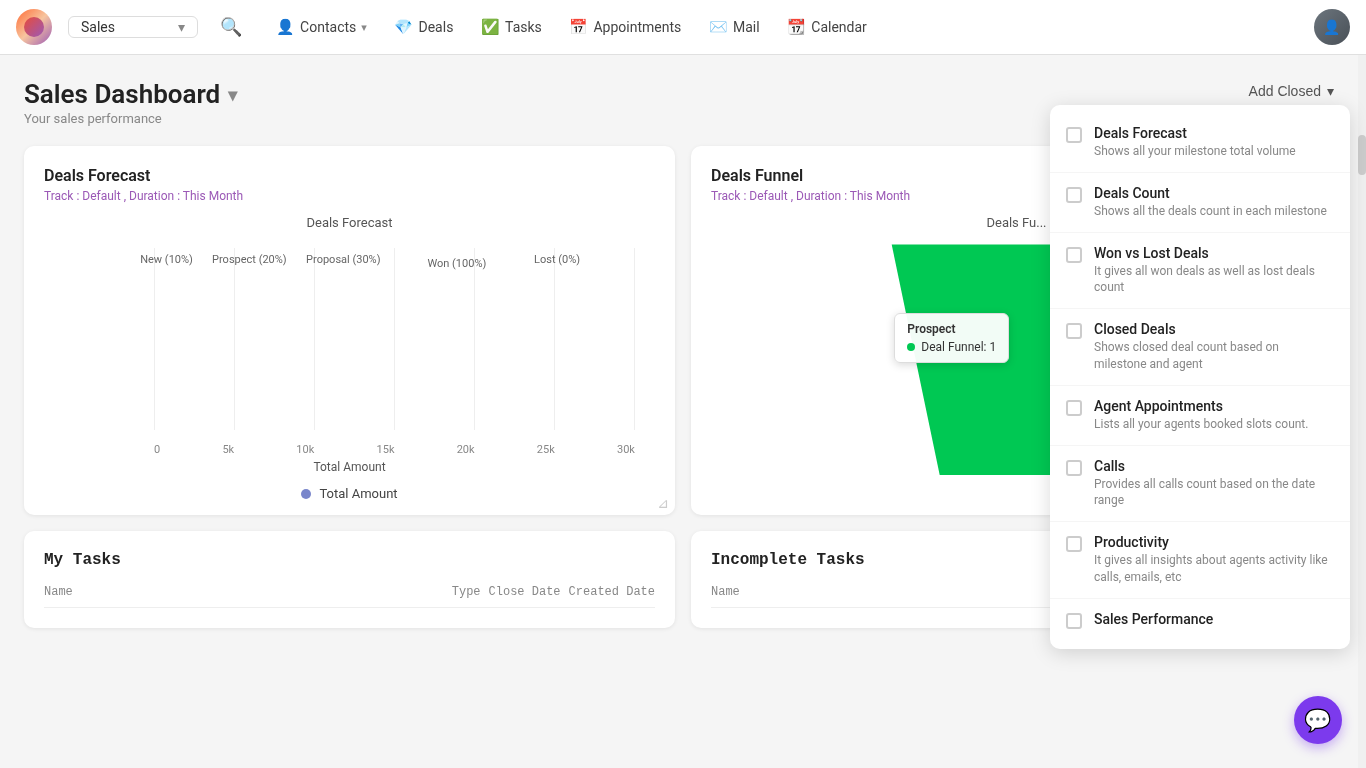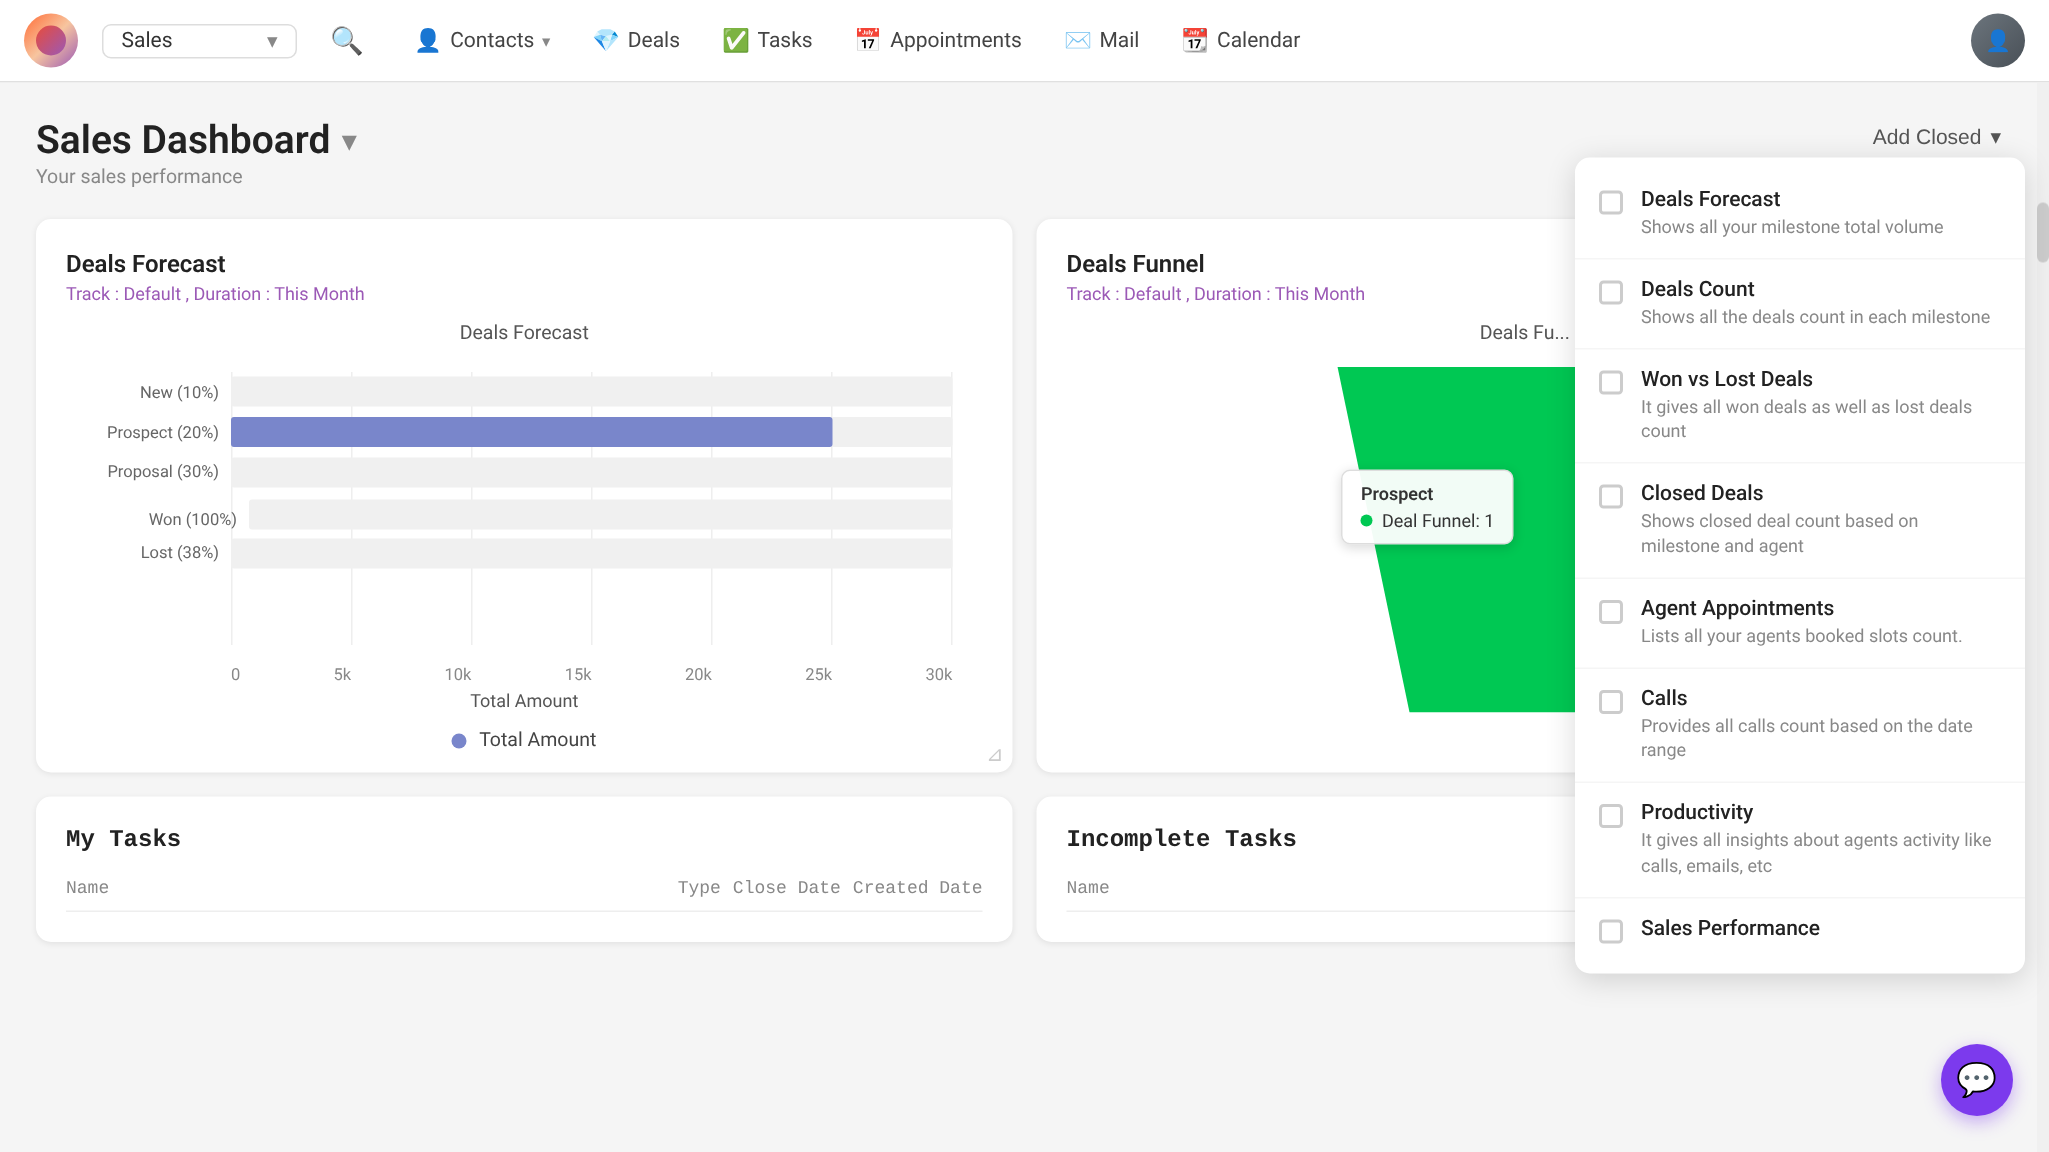--- a/index.html
+++ b/index.html
@@ -351,42 +351,42 @@
           <div style="position:absolute; left:110px; right:20px; top:10px; bottom:48px; display:flex; justify-content:space-between;">
             <div style="width:1px; background:#eee; height:100%;"></div>
             <div style="width:1px; background:#eee; height:100%;"></div>
             <div style="width:1px; background:#eee; height:100%;"></div>
             <div style="width:1px; background:#eee; height:100%;"></div>
             <div style="width:1px; background:#eee; height:100%;"></div>
             <div style="width:1px; background:#eee; height:100%;"></div>
             <div style="width:1px; background:#eee; height:100%;"></div>
           </div>
 
-          <div id="bar-chart-rows" style="display:flex; flex-direction:column; justify-content:space-around; height:calc(100% - 48px); position:relative;">
+          <div id="bar-chart-rows" style="display:flex; justify-content:space-around; height:calc(100% - 48px); position:relative;">
 
           <div style="display: flex; align-items: center; position: relative; height: 22px;">
                 <div style="position: absolute; left: -108px; width: 100px; text-align: right; font-size: 11px; color: rgb(102, 102, 102); white-space: nowrap;">New (10%)</div>
                 <div style="flex: 1 1 0%; height: 20px; background: rgb(240, 240, 240); border-radius: 2px; position: relative;"></div>
               </div>
               <div style="display: flex; align-items: center; position: relative; height: 22px;">
                 <div style="position: absolute; left: -108px; width: 100px; text-align: right; font-size: 11px; color: rgb(102, 102, 102); white-space: nowrap;">Prospect (20%)</div>
                 <div style="flex: 1 1 0%; height: 20px; background: rgb(240, 240, 240); border-radius: 2px; position: relative;">
                   <div style="width: 83.3333%; height: 100%; border-radius: 2px; background: rgb(121, 134, 203);"></div>
                 </div>
               </div>
               <div style="display: flex; align-items: center; position: relative; height: 22px;">
                 <div style="position: absolute; left: -108px; width: 100px; text-align: right; font-size: 11px; color: rgb(102, 102, 102); white-space: nowrap;">Proposal (30%)</div>
                 <div style="flex: 1 1 0%; height: 20px; background: rgb(240, 240, 240); border-radius: 2px; position: relative;"></div>
               </div>
               <div style="display: flex; align-items: flex-end; position: relative; height: 22px; margin-left: 12px;">
                 <div style="position: absolute; left: -108px; width: 100px; text-align: right; font-size: 11px; color: rgb(102, 102, 102); white-space: nowrap;">Won (100%)</div>
                 <div style="flex: 1 1 0%; height: 20px; background: rgb(240, 240, 240); border-radius: 2px; position: relative;"></div>
               </div>
               <div style="display: flex; align-items: center; position: relative; height: 22px;">
-                <div style="position: absolute; left: -108px; width: 100px; text-align: right; font-size: 11px; color: rgb(102, 102, 102); white-space: nowrap;">Lost (38%)</div>
+                <div style="position: absolute; left: -108px; width: 100px; text-align: right; font-size: 11px; color: rgb(102, 102, 102); white-space: nowrap;">Lost (0%)</div>
                 <div style="flex: 1 1 0%; height: 20px; background: rgb(240, 240, 240); border-radius: 2px; position: relative;"></div>
               </div>
             </div>
 
           <div style="position:absolute; bottom:22px; left:110px; right:20px; display:flex; justify-content:space-between; font-size:11px; color:#888;">
             <span>0</span>
             <span>5k</span>
             <span>10k</span>
             <span>15k</span>
             <span>20k</span>

